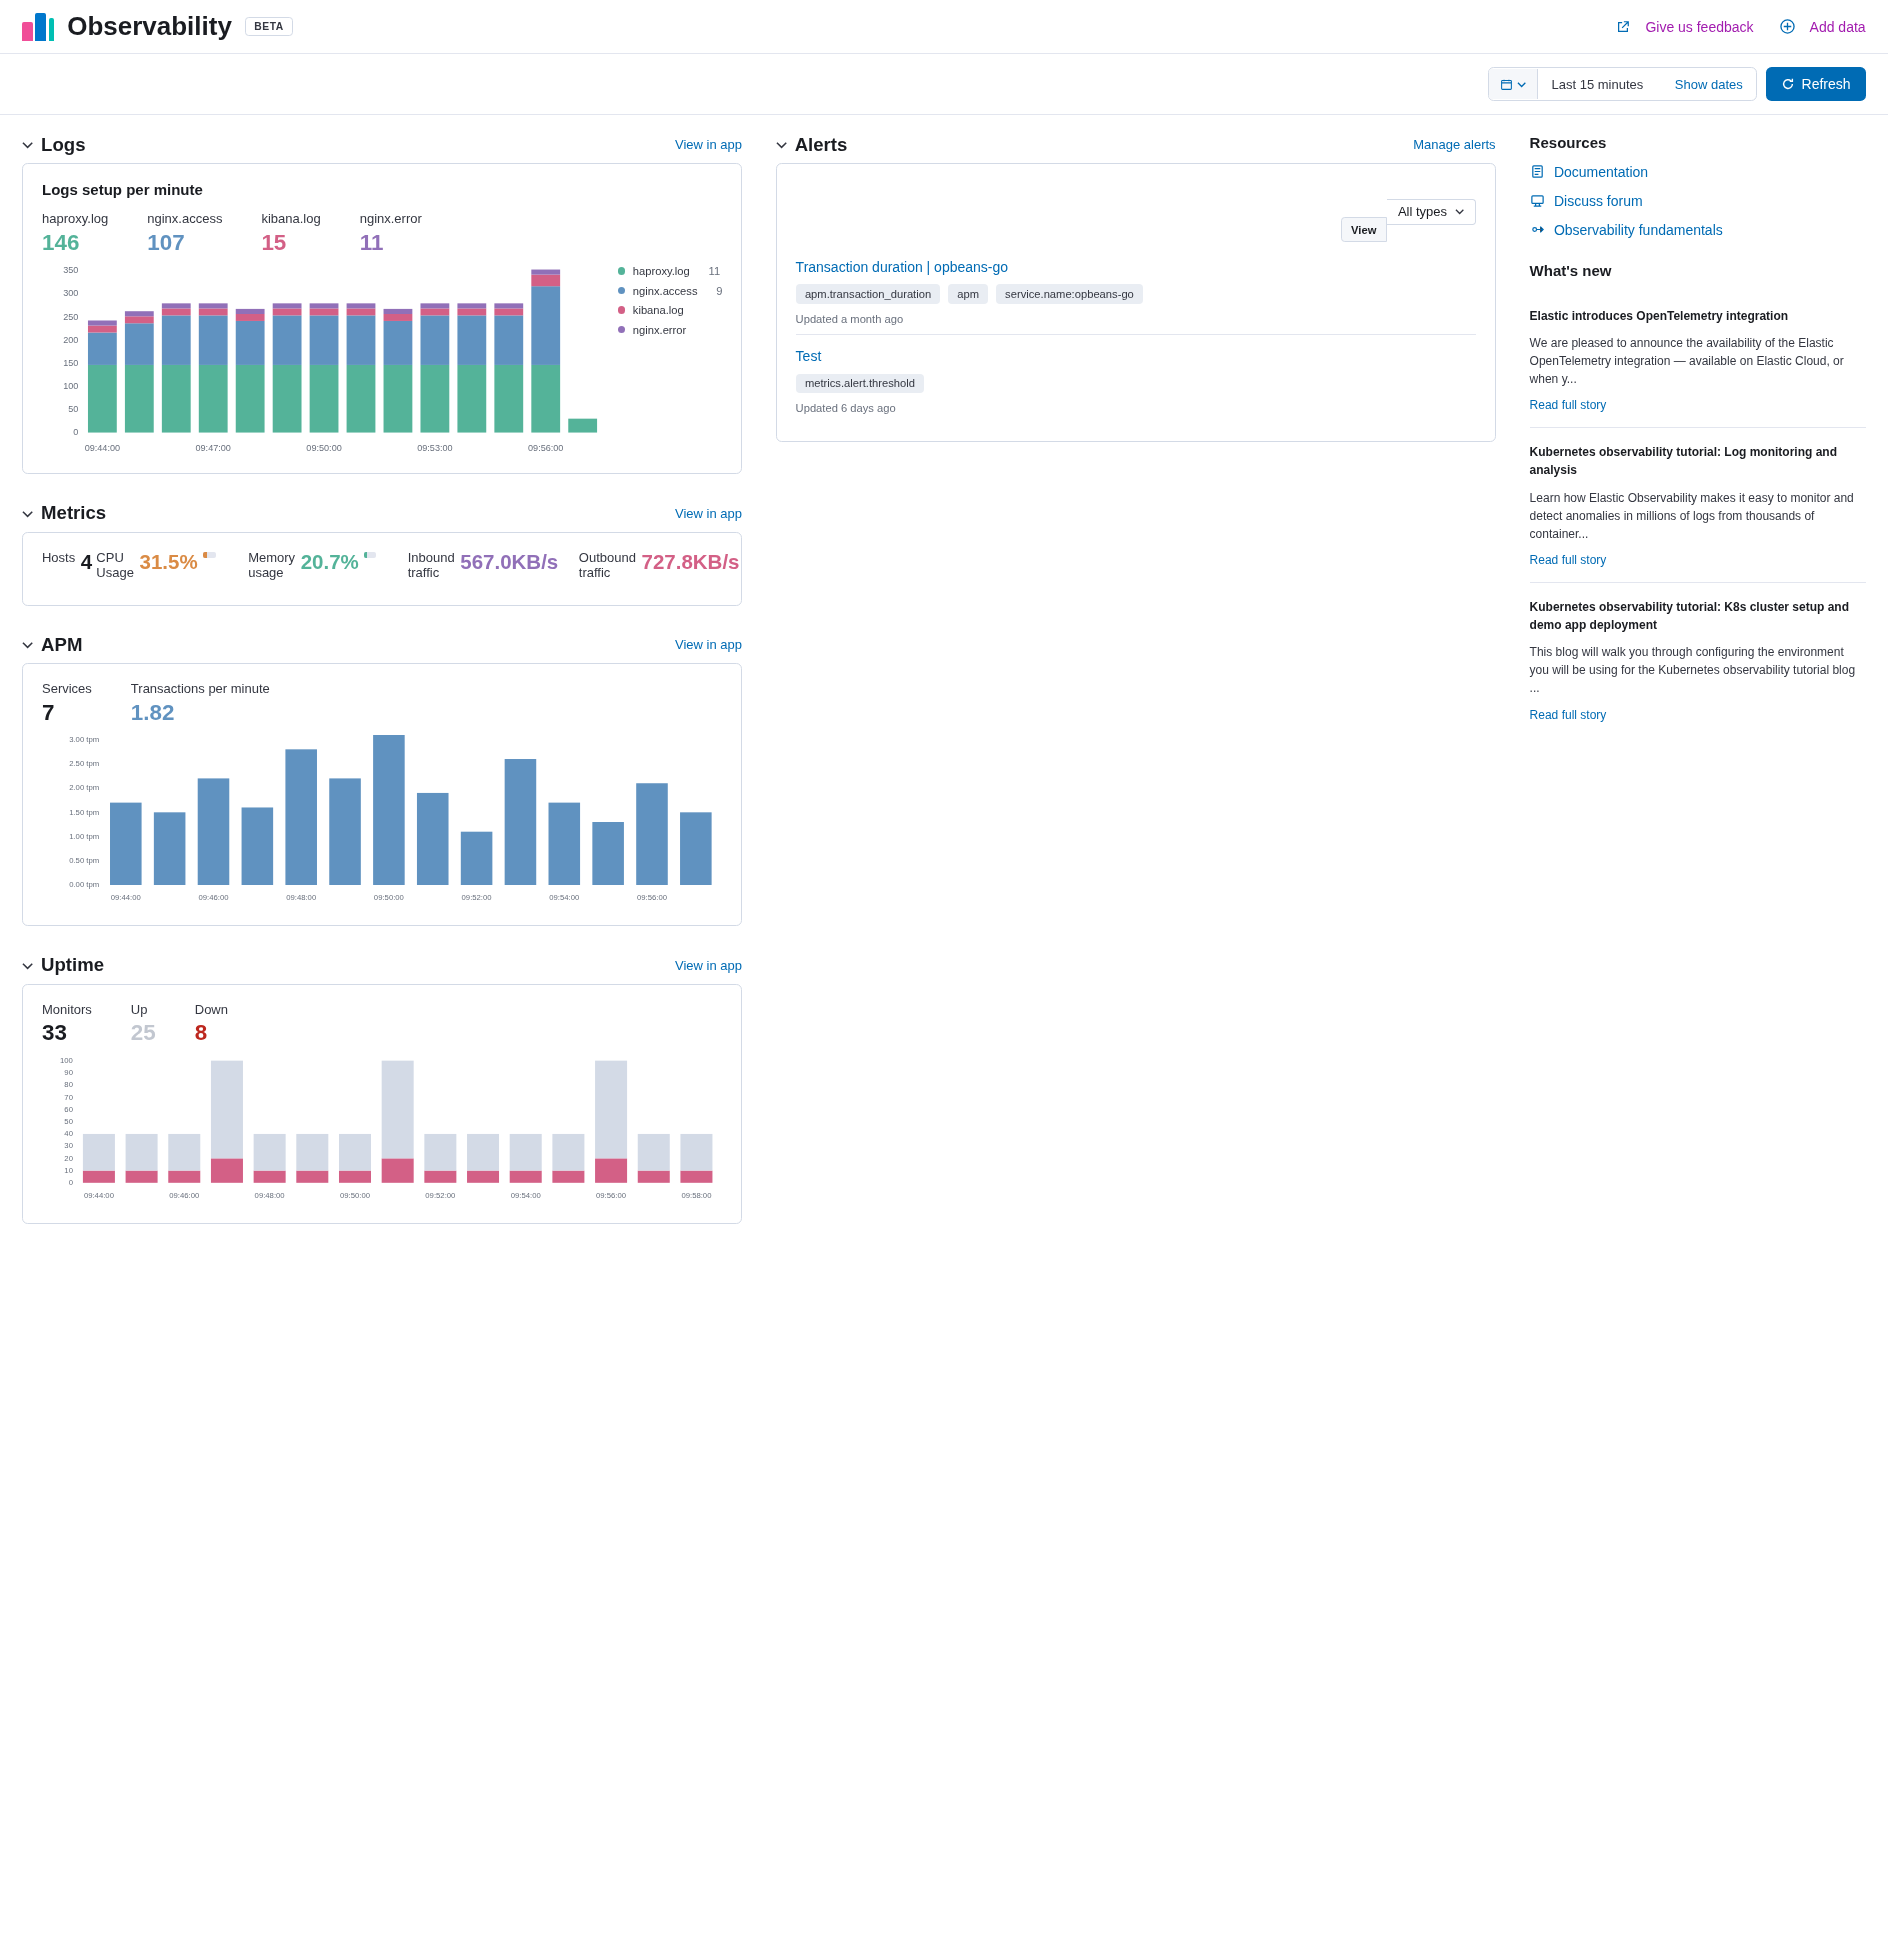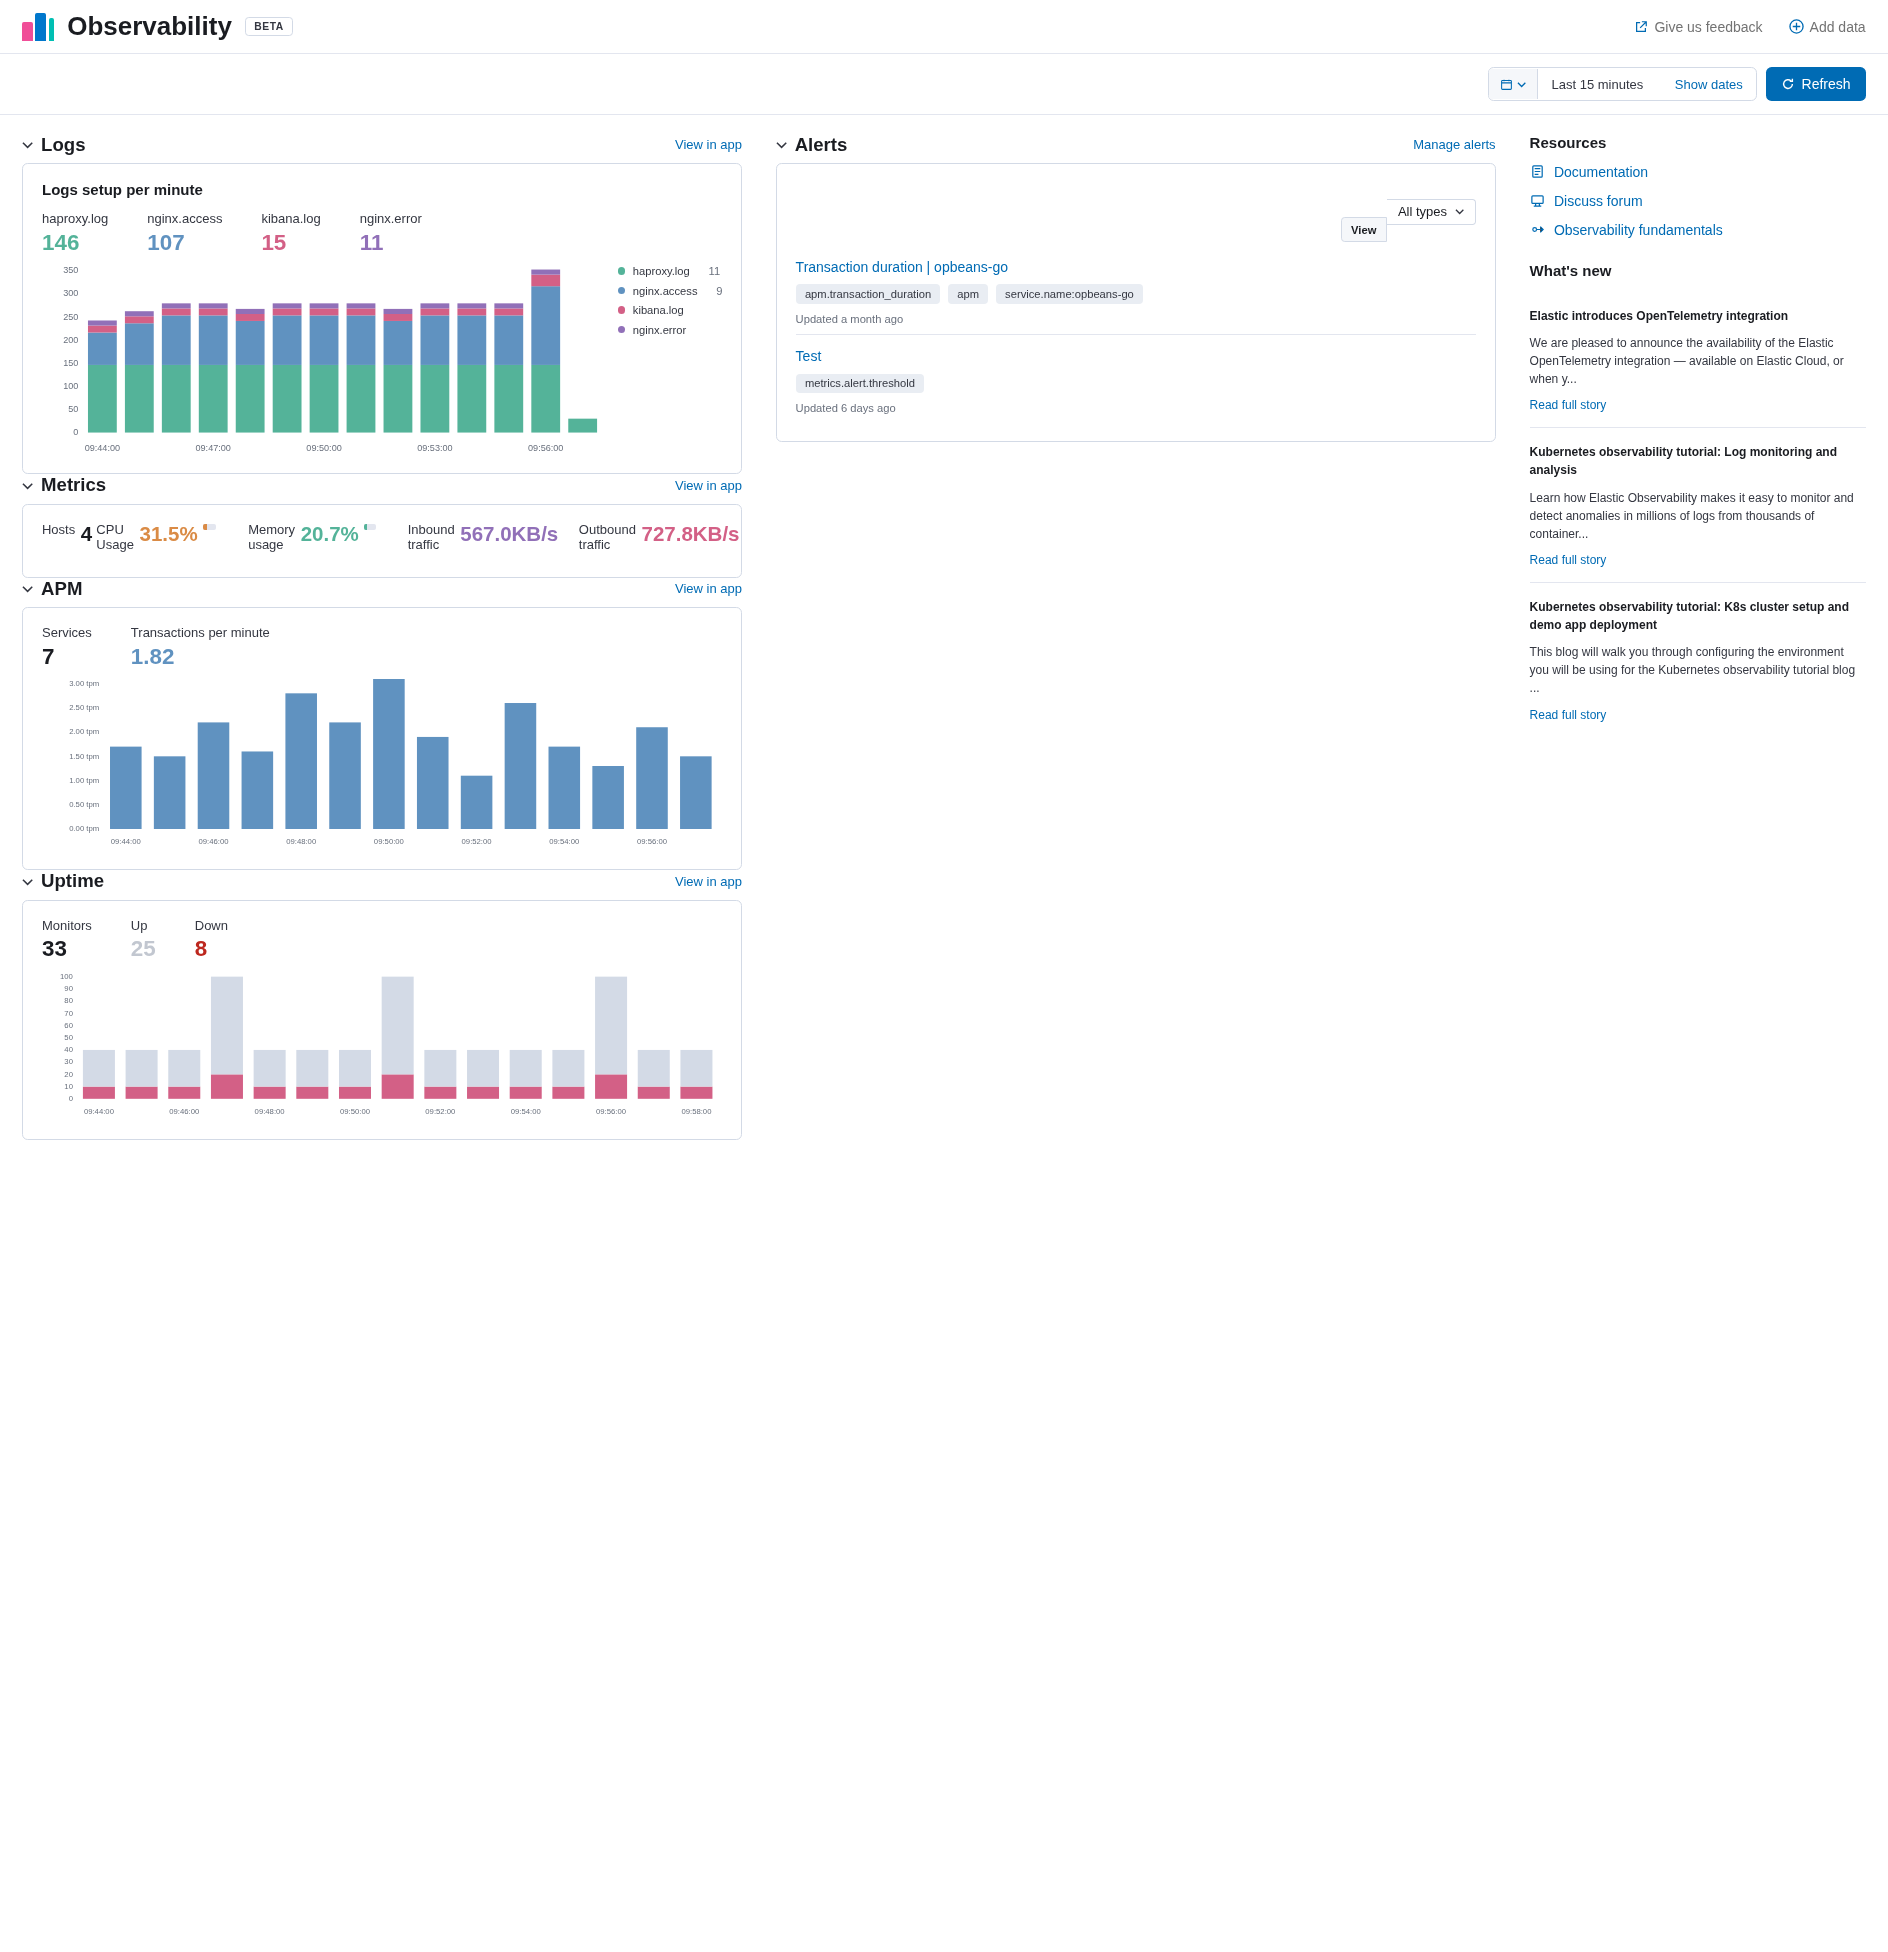--- a/index.html
+++ b/index.html
@@ -4,29 +4,29 @@
 <style>
 * { box-sizing: border-box; margin: 0; padding: 0; }
 body { font-family: -apple-system, BlinkMacSystemFont, "Segoe UI", Helvetica, Arial, sans-serif; color: #1a1c21; background: #fff; font-size: 13px; }
 .header { display: flex; align-items: center; justify-content: space-between; padding: 11.2px 22.4px; border-bottom: 0.9px solid #e3e6ef; }
 .header-left { display: flex; align-items: center; gap: 13px; }
 .logo { display: flex; align-items: flex-end; gap: 2.8px; }
 .logo-bar { width: 10.3px; border-radius: 1.9px 1.9px 0 0; }
 .page-title { font-size: 26px; font-weight: 600; color: #1a1c21; }
 .beta-badge { font-size: 10.3px; font-weight: 700; letter-spacing: 0.05em; color: #343741; border: 0.9px solid #d3dae6; border-radius: 3.7px; padding: 2.8px 8.4px; background: #fff; }
 .header-right { display: flex; gap: 26px; }
-.header-link { color: #737373; font-size: 14px; display: flex; align-items: center; gap: 6px; cursor: pointer; }
+.header-link { color: #a21caf; font-size: 14px; display: flex; align-items: center; gap: 15px; cursor: pointer; }
 .dateline { display: flex; justify-content: flex-end; padding: 13px 22.4px; gap: 9.3px; border-bottom: 0.9px solid #e3e6ef; }
 .date-select { display: flex; align-items: center; border: 0.9px solid #d3dae6; border-radius: 5.6px; overflow: hidden; }
 .date-icon-btn { padding: 8.4px 11.2px; border-right: 0.9px solid #d3dae6; color: #006bb4; display: flex; align-items: center; gap: 3.7px; cursor: pointer; background: #f5f7fa; }
 .date-text { padding: 8.4px 18.6px 8.4px 13px; color: #343741; }
 .show-dates { padding: 8.4px 13px; color: #006bb4; cursor: pointer; }
 .refresh-btn { background: #006bb4; color: #fff; border: none; border-radius: 5.6px; padding: 8.4px 15px; font-size: 14px; display: flex; align-items: center; gap: 6.5px; cursor: pointer; }
 .main { display: flex; padding: 18.6px 22.4px; gap: 34px; align-items: flex-start; }
-.main-col { flex: 1; min-width: 0; display: flex; flex-direction: column; }
+.main-col { flex: 1; min-width: 0; display: flex; flex-direction: column; gap: 28px; }
 .center-col { flex: 1; min-width: 0; }
 .side-col { width: 336px; flex-shrink: 0; }
 .section-head { display: flex; justify-content: space-between; align-items: center; margin-bottom: 7.5px; }
 .section-title { display: flex; align-items: center; gap: 7.5px; font-size: 18.6px; font-weight: 600; cursor: pointer; }
 .chev { width: 11.2px; height: 11.2px; }
 .link { color: #006bb4; cursor: pointer; font-size: 13px; }
 .panel { border: 0.9px solid #d3dae6; border-radius: 5.6px; padding: 17px 18.6px; }
 .subtitle { font-size: 15px; font-weight: 700; margin-bottom: 13px; }
 .kpi-row { display: flex; gap: 39px; margin-bottom: 9.3px; }
 .kpi { display: flex; flex-direction: column; gap: 3.7px; }

